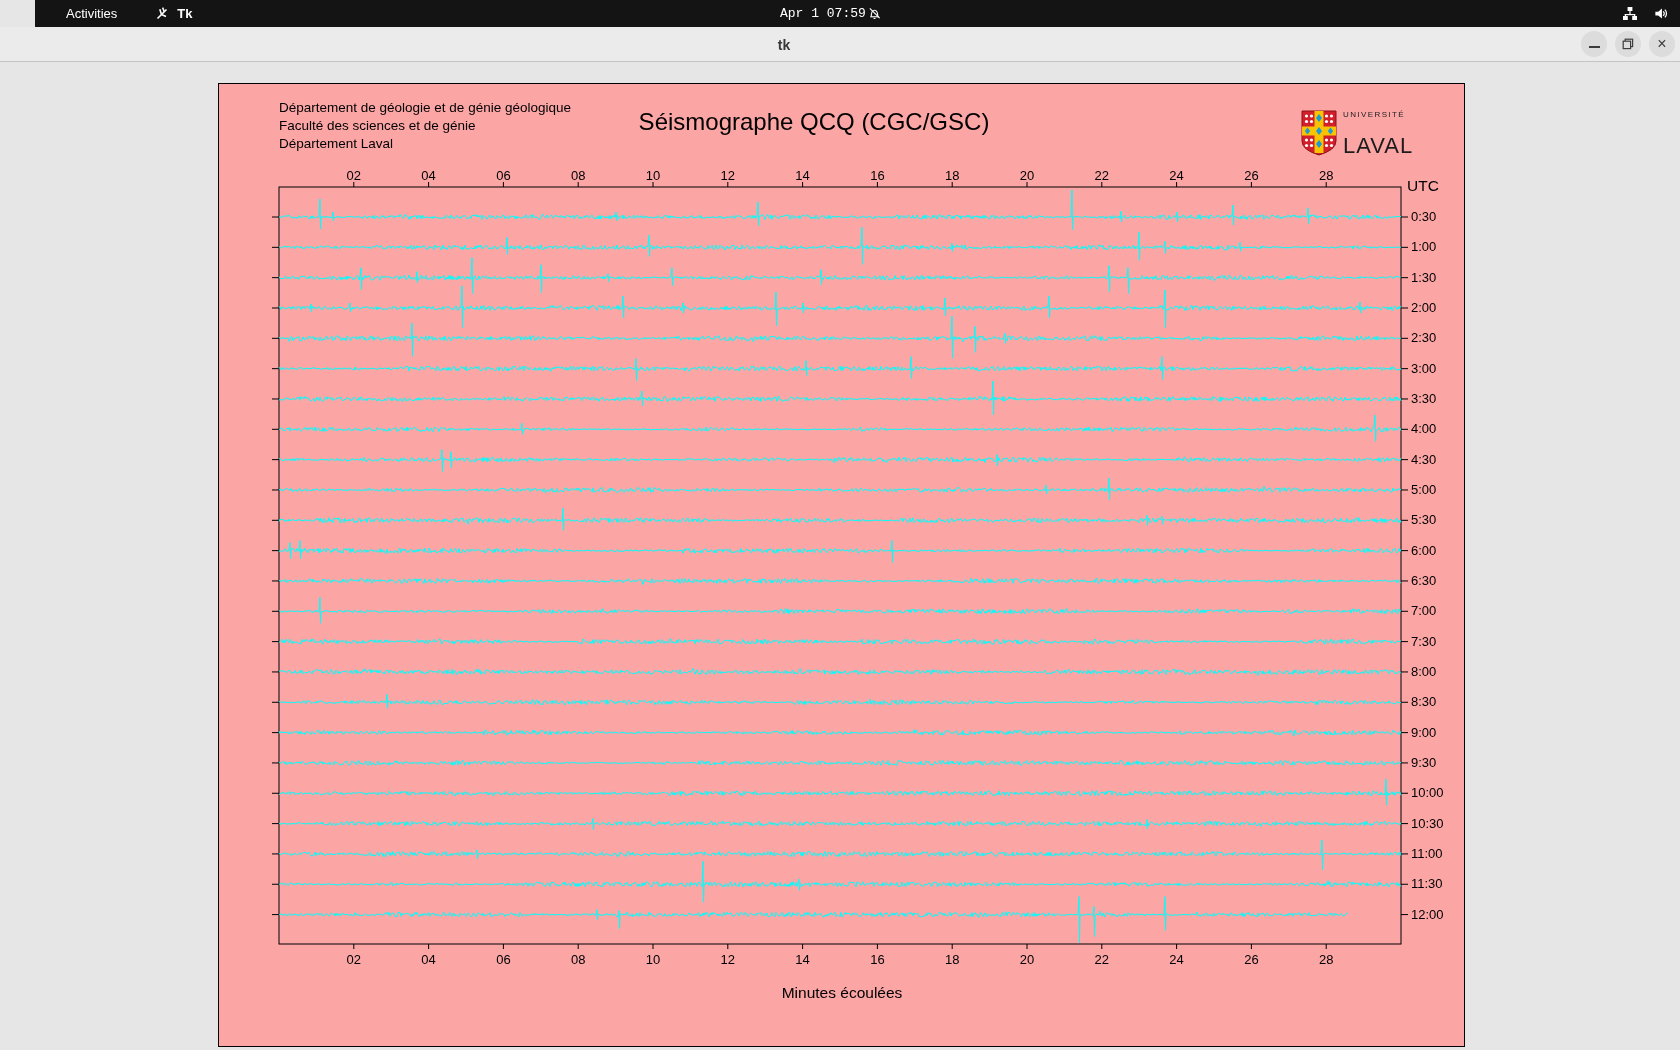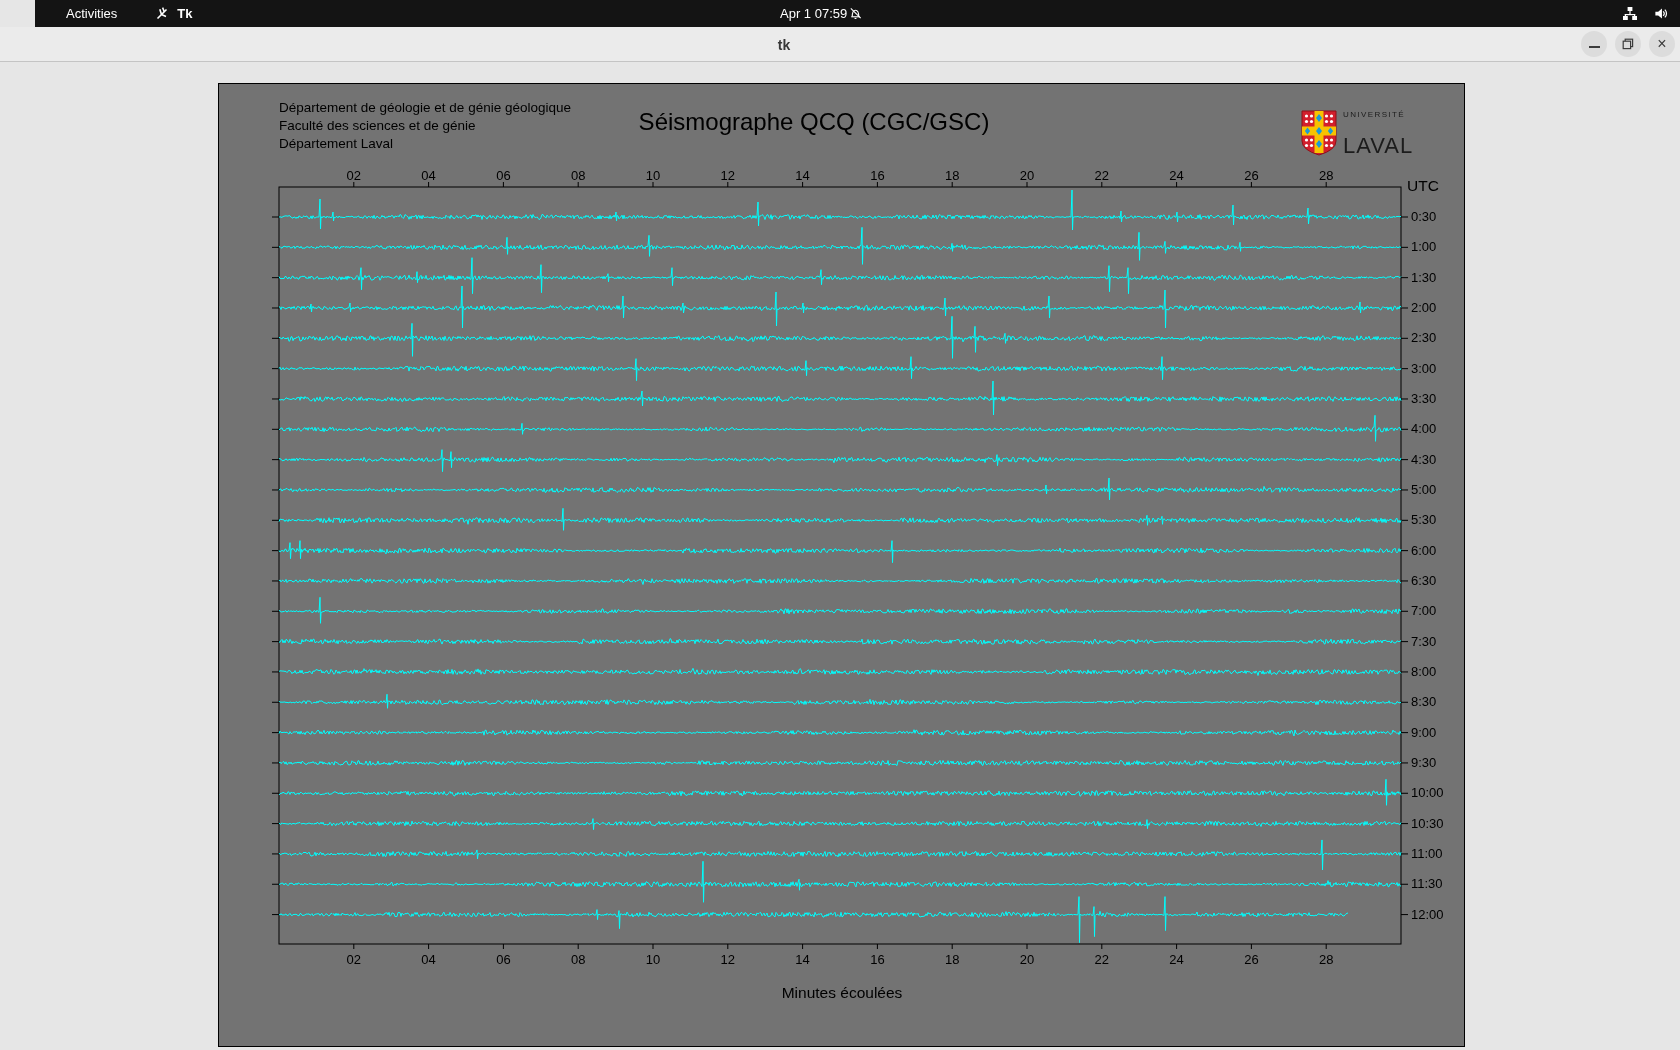--- a/index.html
+++ b/index.html
@@ -5,21 +5,21 @@
   * { margin:0; padding:0; box-sizing:border-box; }
   html,body { width:1680px; height:1050px; overflow:hidden;
     font-family:"Liberation Sans", sans-serif; background:#e6e6e6; }
 
   
   .topbar { position:absolute; left:0; top:0; width:1680px; height:27px;
     background:#141414; color:#ffffff; font-size:13px;margin-left:35px; }
   .topbar .left { position:absolute; left:27px; top:0; height:27px; display:flex; align-items:center; }
   .activities { height:27px; display:flex; align-items:center; padding:0 4px; cursor:default; }
   .appbtn { display:flex; align-items:center; gap:7px; margin-left:34px; font-weight:bold; }
-  .clockgrp { position:absolute; left:745px; top:0; height:27px; display:flex; align-items:center; gap:1px; }
+  .clockgrp { position:absolute; left:745px; top:0; height:27px; display:flex; align-items:center; gap:1px;font-family:Liberation Mono, monospace; }
   .sysicons { position:absolute; right:16px; top:0; height:27px; display:flex; align-items:center; gap:15px; }
   .tb-icon { display:inline-flex; align-items:center; }
 
   
   .titlebar { position:absolute; left:0; top:27px; width:1680px; height:35px;
     background:#ebebeb; border-bottom:1px solid #c4c4c4; }
   .wintitle { position:absolute; left:784px; top:0; height:35px; transform:translateX(-50%);
     display:flex; align-items:center; font-size:14px; font-weight:bold; color:#383838; }
   .winbtn { position:absolute; top:4px; width:26px; height:26px; border-radius:50%;
     background:#dcdcdc; display:flex; align-items:center; justify-content:center;
@@ -27,21 +27,21 @@
   .winbtn.min   { right:73px; }
   .winbtn.max   { right:39px; }
   .winbtn.close { right:5px; font-size:16px; line-height:1; }
   .minbar { width:11px; height:2px; background:#3c3c3c; margin-top:6px; }
 
   
   .desktop { position:absolute; left:0; top:63px; width:1680px; height:987px; background:#e6e6e6; }
 
   
   .canvas { position:absolute; left:218px; top:20px; width:1247px; height:964px;
-    background:#737373; border:1px solid #000000; }
+    background:#fca5a5; border:1px solid #000000; }
   .dept { position:absolute; left:60px; top:15px; font-size:13.5px; line-height:18px; color:#000; }
   .plot-title { position:absolute; left:565px; top:24px; transform:translateX(-50%);
     font-size:24px; color:#000; white-space:nowrap;margin-left:30px; }
   .logo { position:absolute; left:1082px; top:26px; display:flex; gap:6px; }
   .logo-text { display:flex; flex-direction:column; justify-content:space-between; color:#1c1c1c; }
   .logo-l1 { font-size:8px; letter-spacing:1.4px; }
   .logo-l2 { font-size:22px; letter-spacing:1px; line-height:20px; }
   svg.plot { position:absolute; left:0; top:0; }
   svg.plot text { font-family:"Liberation Sans", sans-serif; fill:#000; }
 </style>

